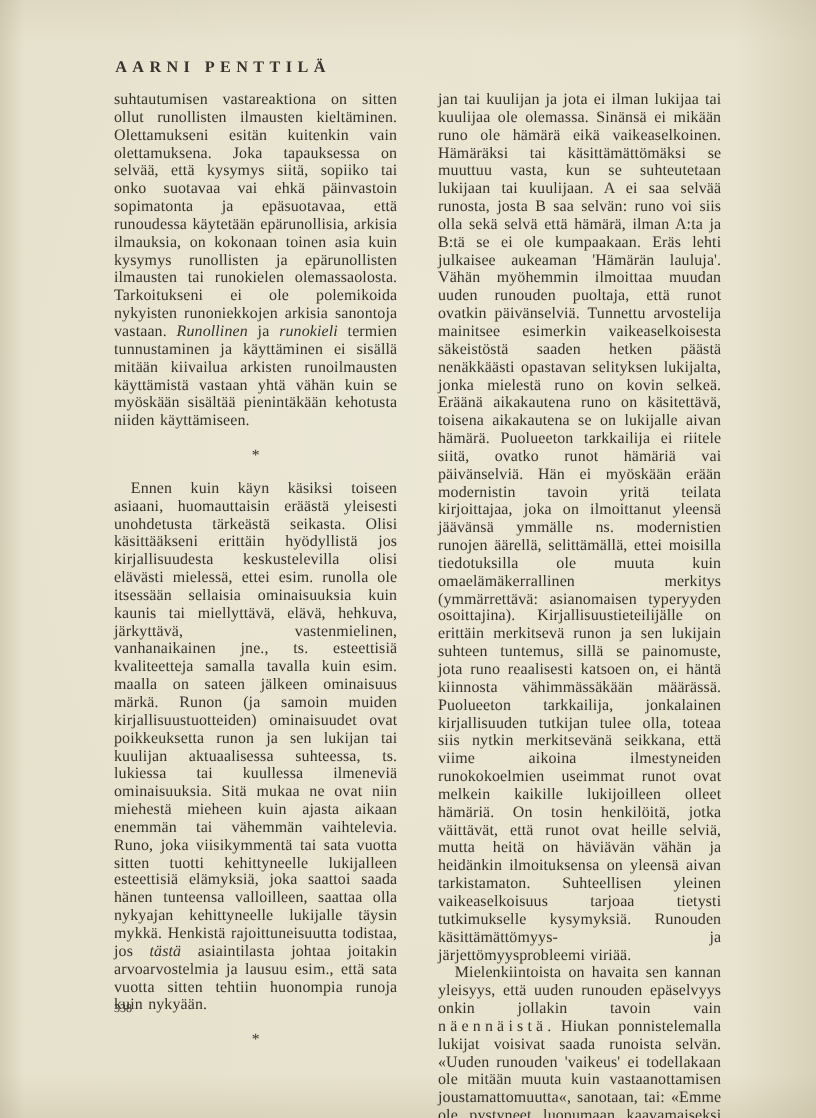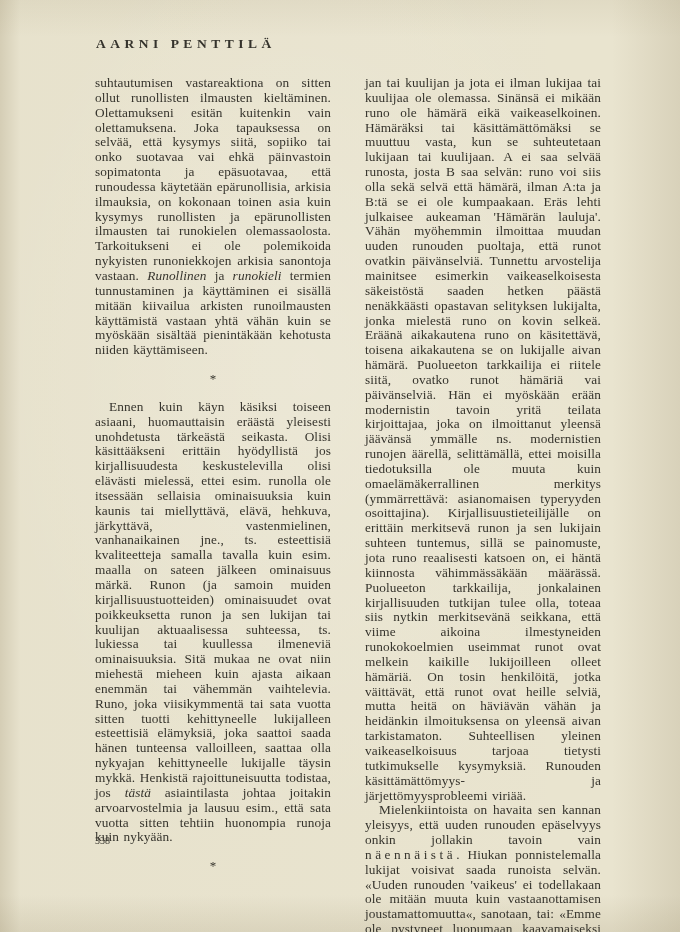--- a/index.html
+++ b/index.html
@@ -19,21 +19,21 @@
     inset: 0;
     background:
       radial-gradient(ellipse at 45% 40%, rgba(255,255,255,0.16) 0%, rgba(255,255,255,0) 60%),
       linear-gradient(90deg, rgba(140,125,90,0.22) 0%, rgba(140,125,90,0.02) 3%, rgba(140,125,90,0) 90%, rgba(140,125,90,0.18) 100%),
       linear-gradient(0deg, rgba(140,125,90,0.15) 0%, rgba(140,125,90,0) 4%, rgba(140,125,90,0) 96%, rgba(150,135,100,0.10) 100%),
       var(--paper, #e9e4cf);
   }
   .running-head {
     position: absolute;
     left: 96px;
-    top: 36px;
+    top: 48px;
     font-size: 13.5px;
     font-weight: bold;
     letter-spacing: 4.5px;
     color: var(--ink, #35332c);
   }
   .columns {
     position: absolute;
     left: 95px;
     top: 76px;
     width: 506px;

